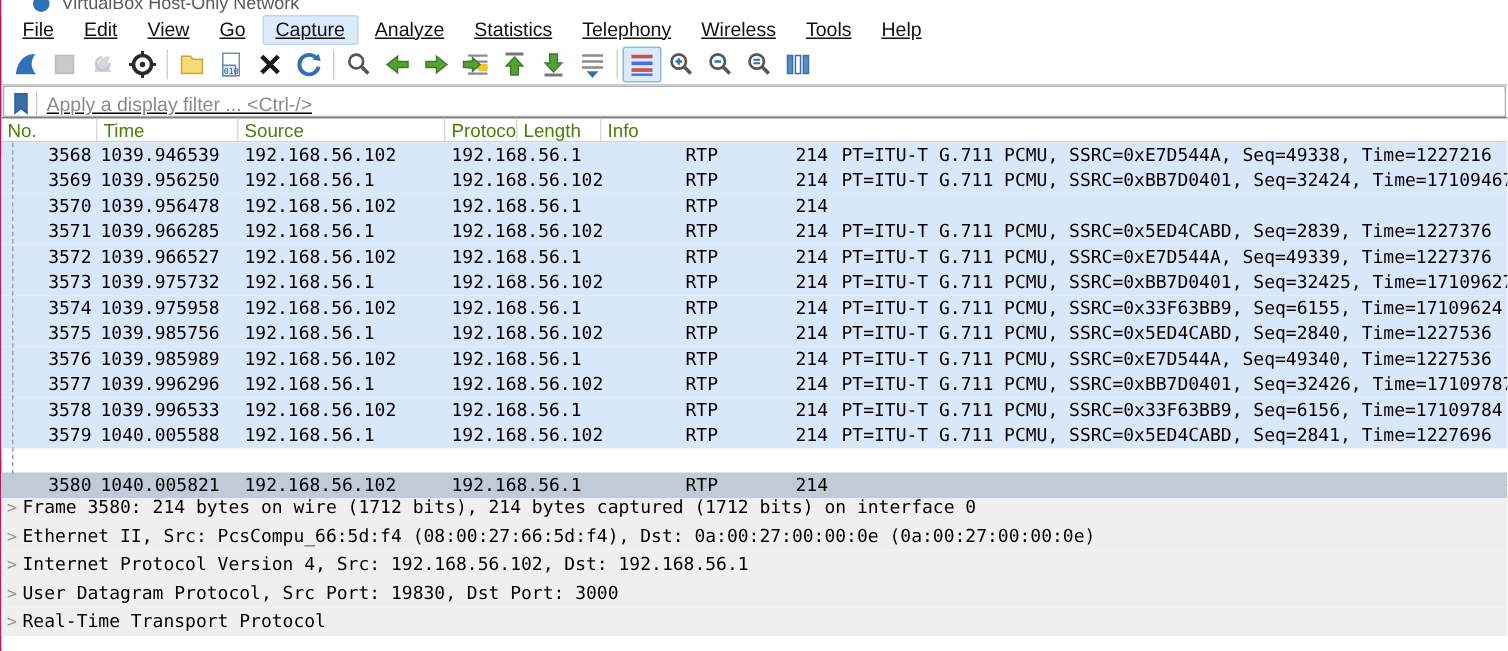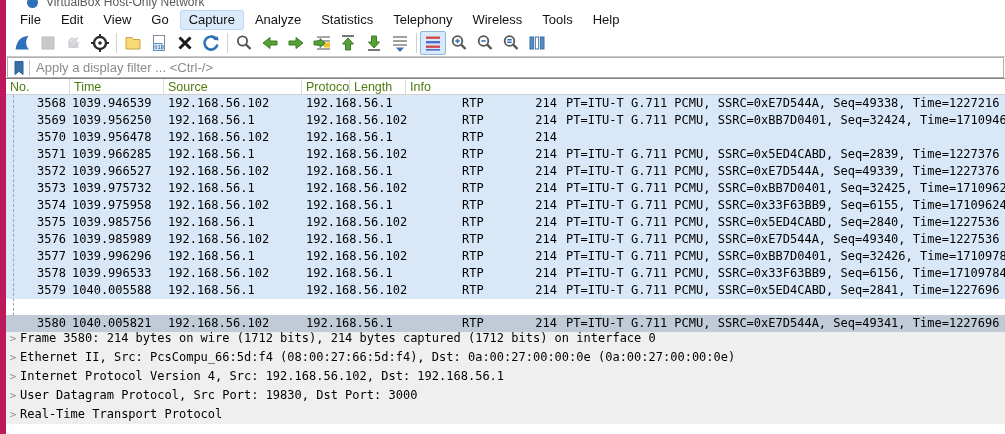--- a/index.html
+++ b/index.html
@@ -1,41 +1,41 @@
 <!DOCTYPE html>
 <html style="--row-bg: #d9e8f8; --selected-row-bg: #c1cbd8; --menu-highlight: #dcebfb; --fin-blue: #2e71b8; --arrow-green: #54a135;"><head>
 <meta charset="utf-8">
 <style>
   * { box-sizing: border-box; margin: 0; padding: 0; }
   html,body { width:1005px; height:434px; overflow:hidden; background:#fff;
               font-family:"Liberation Sans","DejaVu Sans",sans-serif; }
-  .window { width:1005px; height:434px; position:relative; background:#fff; border-left:6px solid #be185d; }
+  .window { width:1005px; height:434px; position:relative; background:#fff; border-left:1px solid #be185d; }
 
   
   .titlebar { height:10px; position:relative; overflow:hidden; background:#fff; }
   .app-icon { position:absolute; left:21px; top:-3px; width:11px; height:11px; border-radius:50%;
               background:var(--fin-blue,#2e71b8); }
   .title-text { position:absolute; left:40px; top:-5px; font-size:12px; color:#5a5a5a; white-space:nowrap; }
 
   
-  .menubar { height:19px; display:flex; align-items:center; padding-left:5px; font-size:13px; color:#111; }
+  .menubar { height:19px; display:flex; align-items:center; padding-left:5px; font-size:13px; color:#111;text-decoration:underline; }
   .menu-item { padding:1px 8px 2px 8px; margin-right:2px; border:1px solid transparent; border-radius:2px; cursor:default; }
   .menu-item.active { background:var(--menu-highlight,#dcebfb); border-color:#bcd8f0; }
 
   
   .toolbar { height:28px; display:flex; align-items:center; padding-left:3px; border-bottom:1px solid #c9c9c9; }
   .tbtn { width:26px; height:24px; display:flex; align-items:center; justify-content:center;
           border:1px solid transparent; border-radius:2px; }
   .tbtn.active { background:#d8eafc; border-color:#8fb8dc; }
   .tbtn.disabled { opacity:.55; }
   .tbtn svg { display:block; }
   .tsep { width:1px; height:20px; background:#d2d2d2; margin:0 3px; }
 
   
-  .filterbar { height:21px; margin:0 1px; border:1px solid #b0b0b0; display:flex; align-items:center; background:#fff; }
+  .filterbar { height:21px; margin:0 1px; border:1px solid #b0b0b0; display:flex; align-items:flex-end; background:#fff;text-decoration:underline; }
   .bookmark-box { width:22px; display:flex; align-items:center; justify-content:center; border-right:1px solid #c8c8c8; background:#fdfdfd; }
   .filter-input { flex:1; border:none; outline:none; font-size:13px; color:#222; padding:0 6px;
                   font-family:"Liberation Sans","DejaVu Sans",sans-serif; }
   .filter-input::placeholder { color:#8b8b8b; opacity:1; }
 
   
   .mono { font-family:"DejaVu Sans Mono","Liberation Mono",monospace; }
   .header-row { height:17px; display:flex; border-top:1px solid #808080; border-bottom:1px solid #cfcfcf;
                 background:#fff; font-size:12.5px; color:#4d7c0f; align-items:center; }
   .hcell { height:100%; line-height:16px; padding-left:4px; border-right:1px solid #dcdcdc;
@@ -352,21 +352,20 @@
       <span class="pcell c5">214</span>
       <span class="pcell c6">PT=ITU-T G.711 PCMU, SSRC=0x5ED4CABD, Seq=2841, Time=1227696</span>
     </div>
       <div class="prow mono selected">
       <span class="pcell c0">3580</span>
       <span class="pcell c1">1040.005821</span>
       <span class="pcell c2">192.168.56.102</span>
       <span class="pcell c3">192.168.56.1</span>
       <span class="pcell c4">RTP</span>
       <span class="pcell c5">214</span>
-      <span class="pcell c6">PT=ITU-T G.711 PCMU, SSRC=0xE7D544A, Seq=49341, Time=1227696</span>
     </div>
     </div>
 
   <div class="gap"></div>
   <div class="details" id="details-mount">
       <div class="dline mono">
       <span class="chev">&gt;</span>
       <span class="dtext">Frame 3580: 214 bytes on wire (1712 bits), 214 bytes captured (1712 bits) on interface 0</span>
     </div>
       <div class="dline mono">

